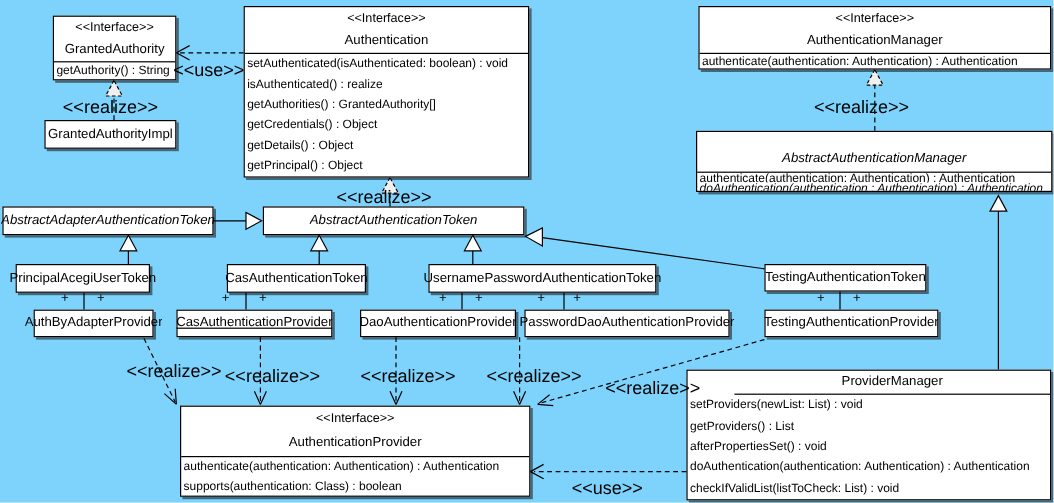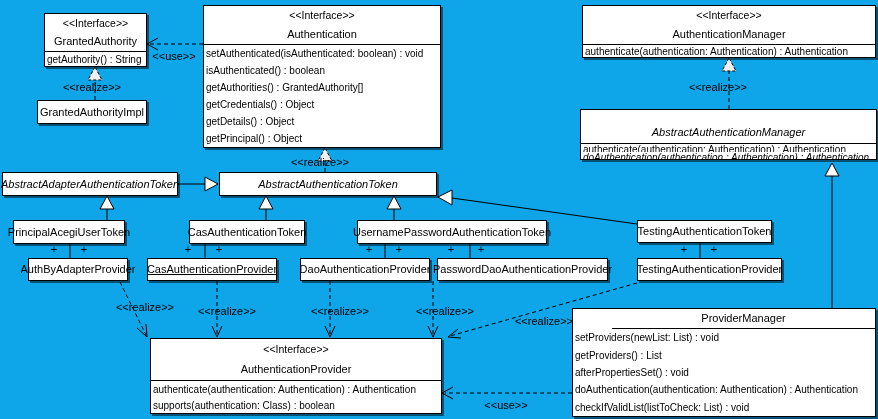--- a/index.html
+++ b/index.html
@@ -1,38 +1,38 @@
 <!DOCTYPE html>
 <html><head>
 <meta charset="utf-8">
 <style>
   html,body{margin:0;padding:0;background:#fff;}
   .canvas{
     position:relative; width:878px; height:419px; overflow:hidden;
-    background:#0ea5e9;
+    background:#7dd3fc;
     font-family:"Liberation Sans", sans-serif;
     color:#000;
   }
   .uml-box{
     position:absolute; box-sizing:border-box;
     background:#fff; border:1px solid #000;
     box-shadow:2px 2px 0 rgba(0,0,0,0.5);
     z-index:1; display:flex; flex-direction:column;
   }
   .head{ text-align:center; border-bottom:1px solid #000;
          display:flex; flex-direction:column; justify-content:space-around; }
   .stereo{ font-size:10.5px; line-height:12px; }
   .cname{ font-size:11px; line-height:13px; white-space:nowrap; overflow:hidden; }
   .nameonly{ justify-content:center; align-items:center; }
   .methods{ flex:1; display:flex; flex-direction:column; justify-content:space-around;
             padding:0 2px; overflow:hidden; }
   .m{ font-size:10px; line-height:11px; white-space:nowrap; overflow:hidden; }
   .it{ font-style:italic; }
   svg.wires{ position:absolute; left:0; top:0; z-index:5; pointer-events:none; }
-  .lbl{ position:absolute; z-index:6; font-size:11px; white-space:nowrap;
+  .lbl{ position:absolute; z-index:6; font-size:15px; white-space:nowrap;
         transform:translateX(-50%); }
   .plus{ position:absolute; z-index:6; font-size:11px; transform:translateX(-50%); }
   .wires line, .wires path{ stroke:#000; fill:none; }
   .wires polygon.solidtri{ fill:#fff; stroke:#000; }
   .wires polygon.dashtri{ fill:#f0f0f0; stroke:#000; stroke-dasharray:3,2; }
   .dash{ stroke-dasharray:4,3; }
 </style>
 </head>
 <body>
 
@@ -52,21 +52,21 @@
     <span class="cname">GrantedAuthorityImpl</span>
   </div>
 
   <div class="uml-box" style="left:203px;top:5px;width:238px;height:143px;">
     <div class="head" style="height:38px;">
       <span class="stereo">&lt;&lt;Interface&gt;&gt;</span>
       <span class="cname">Authentication</span>
     </div>
     <div class="methods">
       <span class="m">setAuthenticated(isAuthenticated: boolean) : void</span>
-      <span class="m">isAuthenticated() : boolean</span>
+      <span class="m">isAuthenticated() : realize</span>
       <span class="m">getAuthorities() : GrantedAuthority[]</span>
       <span class="m">getCredentials() : Object</span>
       <span class="m">getDetails() : Object</span>
       <span class="m">getPrincipal() : Object</span>
     </div>
   </div>
 
   <div class="uml-box" style="left:582px;top:5px;width:294px;height:53px;">
     <div class="head" style="height:38px;">
       <span class="stereo">&lt;&lt;Interface&gt;&gt;</span>

